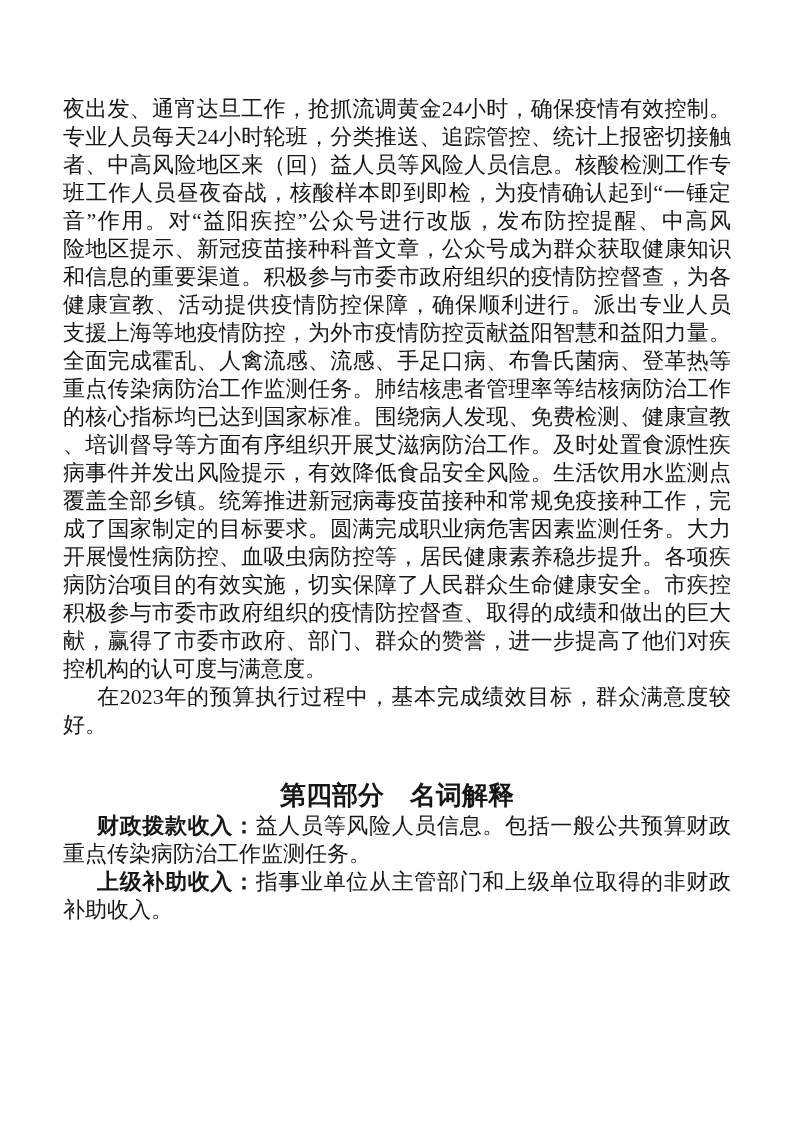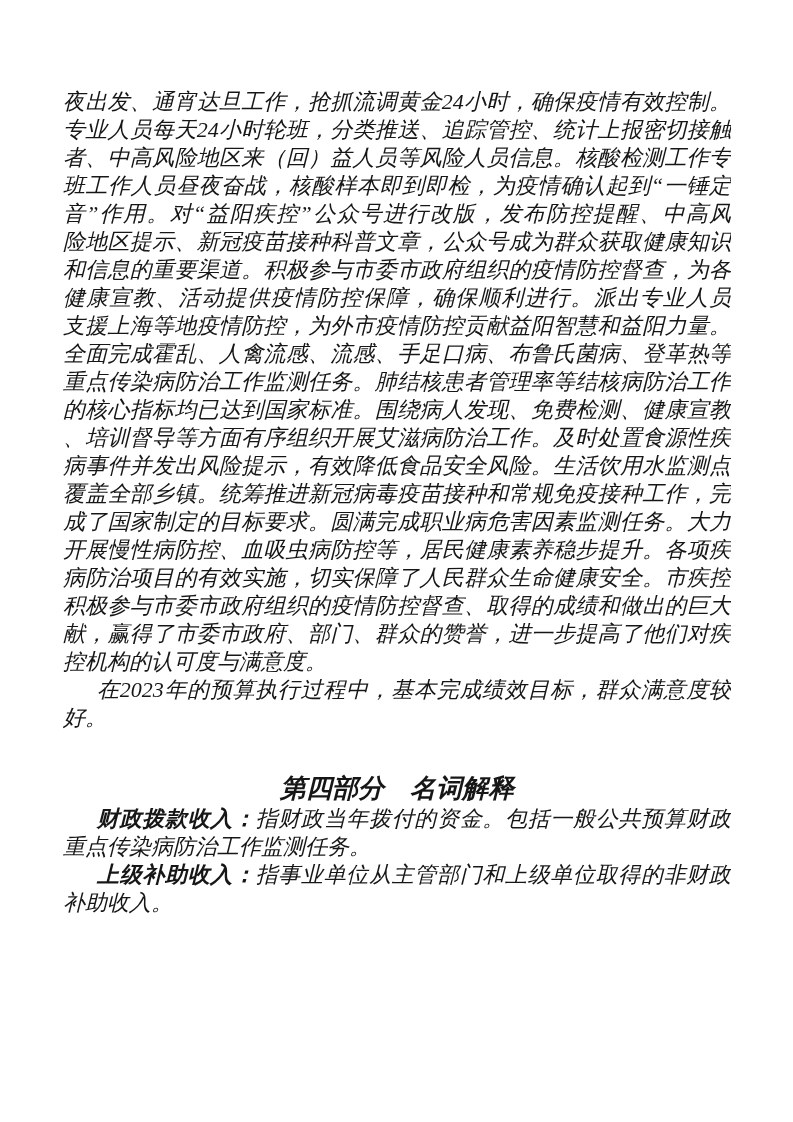--- a/index.html
+++ b/index.html
@@ -12,25 +12,24 @@
     width: 793px;
     height: 1122px;
     background: #ffffff;
     overflow: hidden;
     font-family: "Liberation Serif", "DejaVu Serif", serif;
     color: #161616;
   }
   .text-block {
     position: absolute;
     left: 63px;
-    top: 88px;
+    top: 95px;
     width: 668px;
     font-size: 22px;
     line-height: 28px;
-    font-style: italic;
   }
   .line {
     text-align: justify;
     text-align-last: justify;
     height: 28px;
     overflow: hidden;
   }
   .para-last {
     text-align-last: left;
   }
@@ -97,20 +96,20 @@
       </div>
 
 
     <div>
         <div class="line indent">在2023年的预算执行过程中，基本完成绩效目标，群众满意度较</div>
         <div class="line para-last">好。</div>
       </div>
 
     <div class="heading-part">第四部分　名词解释</div>
 
-    <div class="line def-first"><span class="term">财政拨款收入：</span><span>指财政当年拨付的资金。包括一般公共预算财政</span></div>
+    <div class="line def-first"><span class="term">财政拨款收入：</span><span>益人员等风险人员信息。包括一般公共预算财政</span></div>
     <div class="line para-last">重点传染病防治工作监测任务。</div>
 
     <div class="line def-first"><span class="term">上级补助收入：</span><span>指事业单位从主管部门和上级单位取得的非财政</span></div>
     <div class="line para-last">补助收入。</div>
 
   </div>
 </div>
 
 </body></html>

